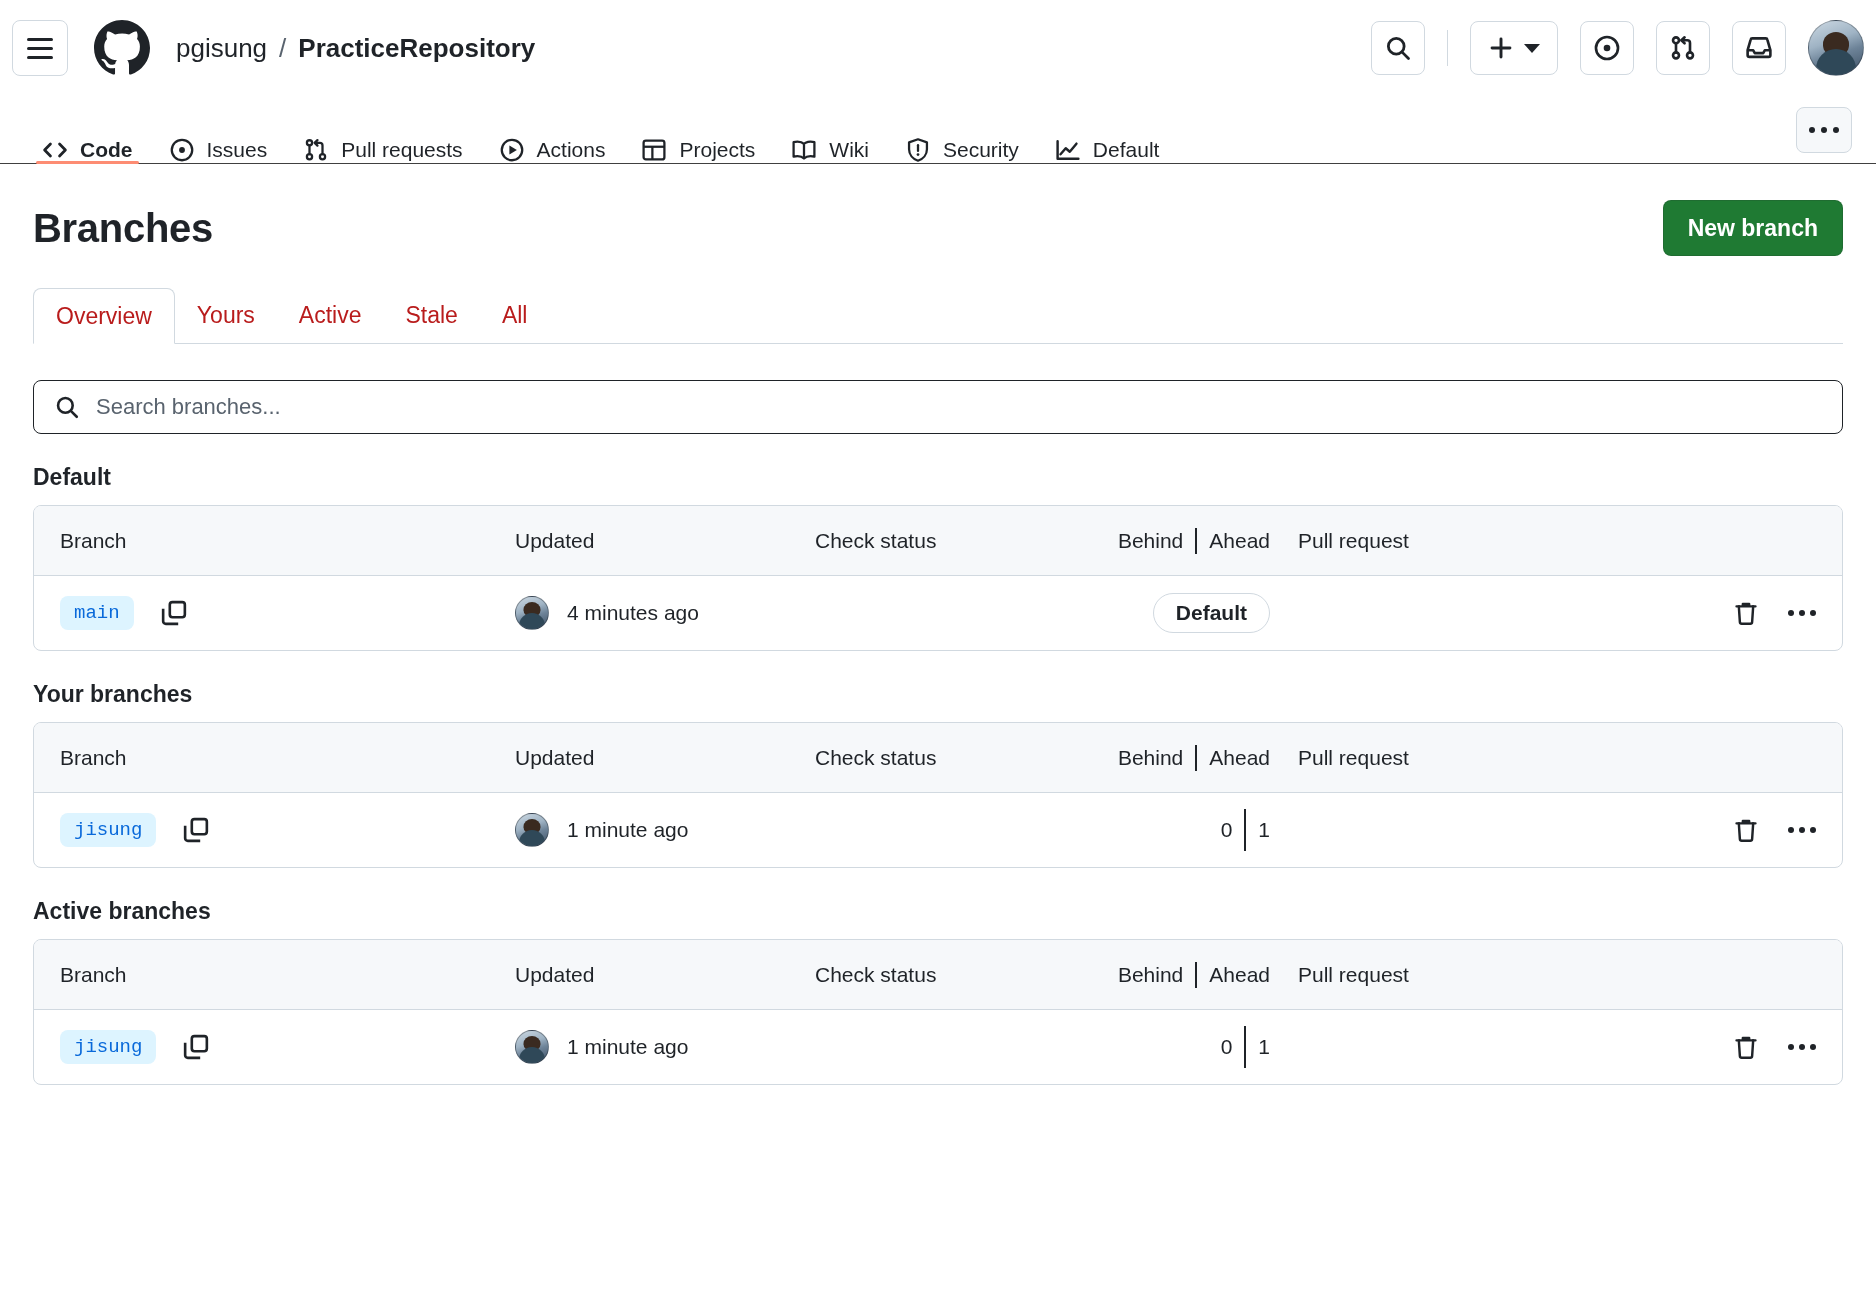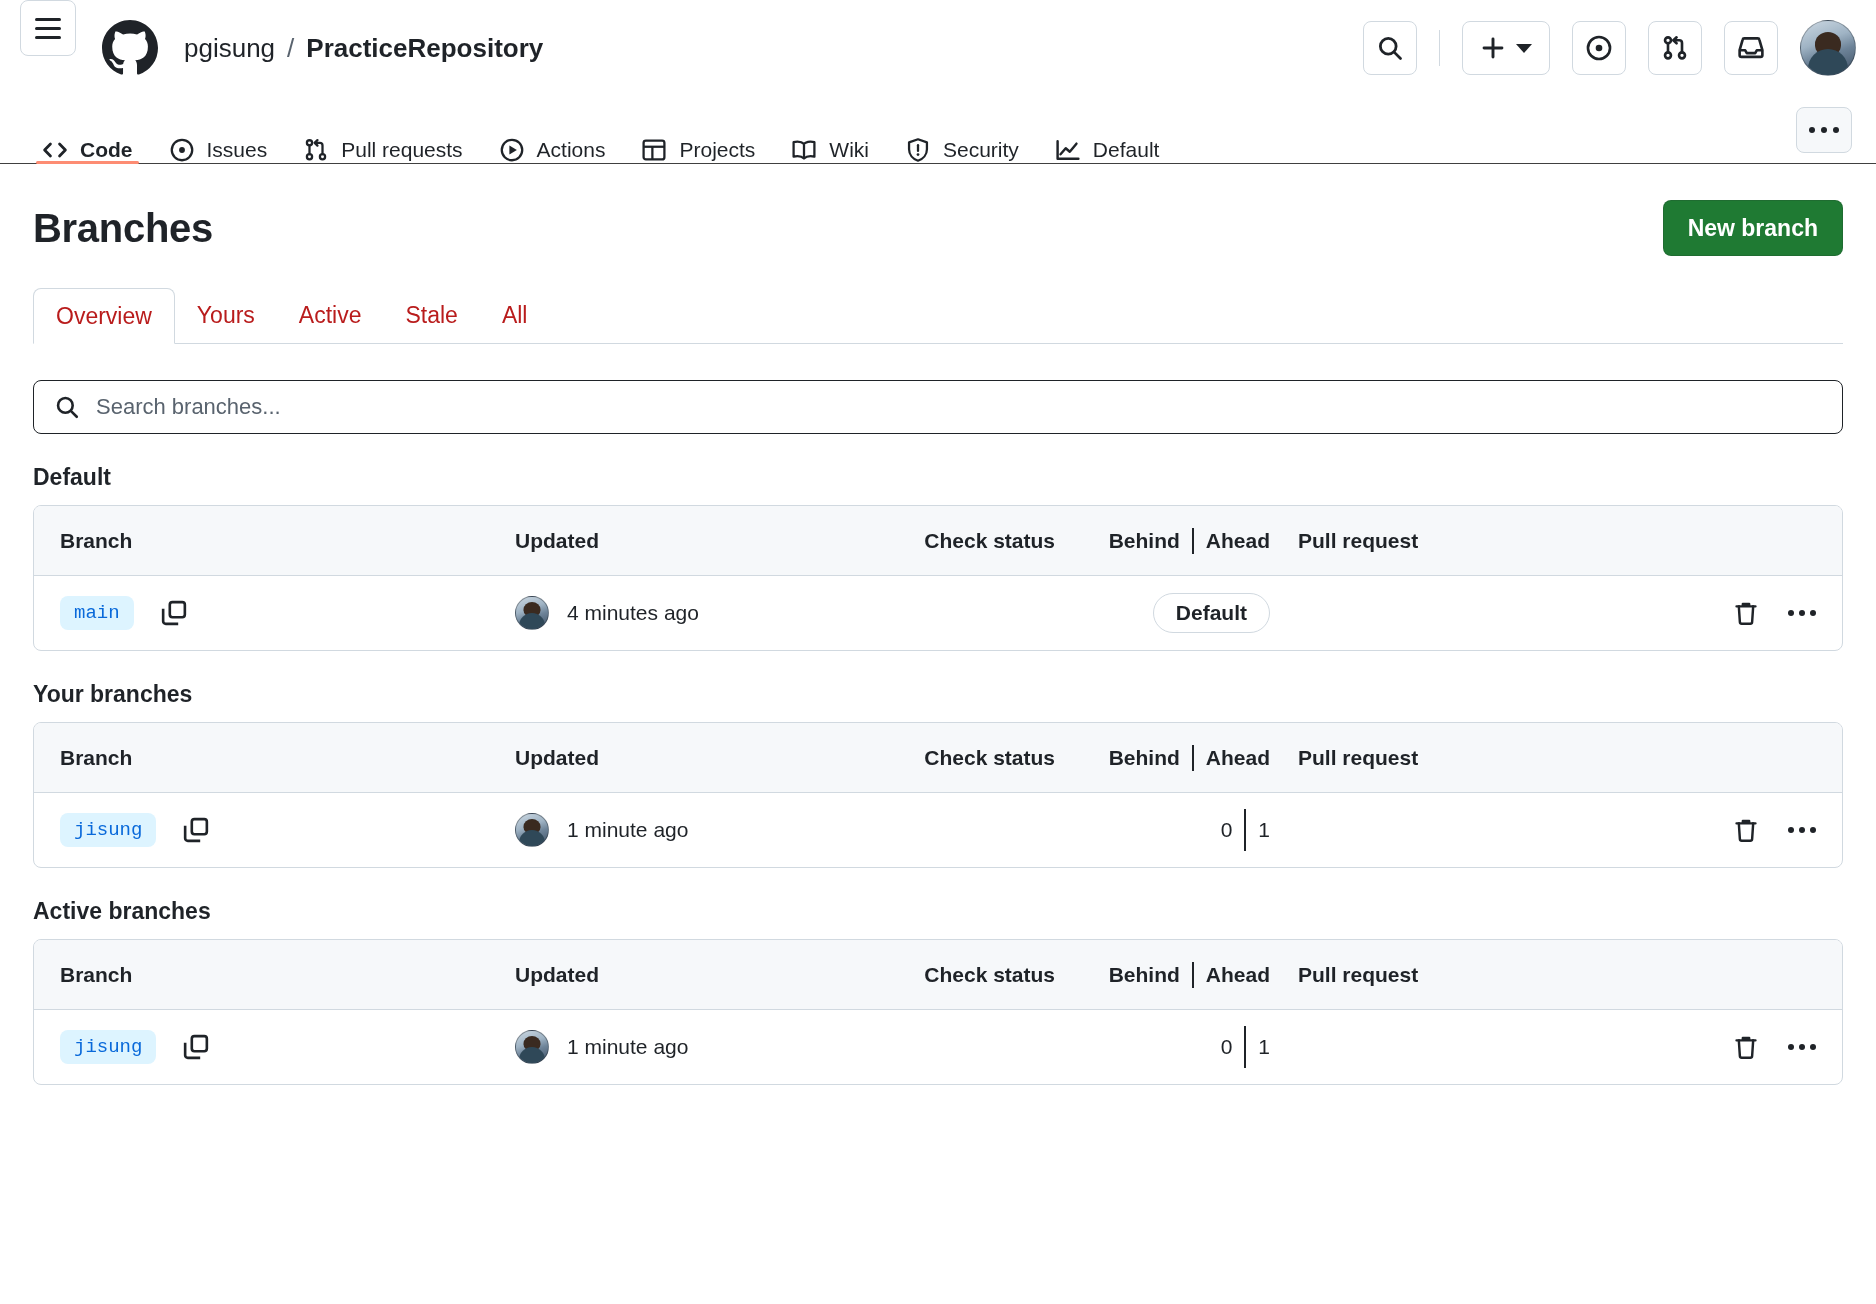--- a/index.html
+++ b/index.html
@@ -7,22 +7,22 @@
     width: 1876px; height: 1304px;
     background: #ffffff;
     font-family: "Liberation Sans", sans-serif;
     color: #1f2328;
     overflow: hidden;
   }
 
   
   .topbar {
     height: 96px;
-    display: flex; 
-    padding: 0 20px;
+    display: flex; align-items: center;
+    padding: 0 12px;
     gap: 0;
   }
   .hamburger {
     width: 56px; height: 56px;
     border: 1px solid #d1d9e0; border-radius: 8px;
     background: #fff;
     display: flex; flex-direction: column; align-items: center; justify-content: center; gap: 6px;
     cursor: pointer; flex: none;
   }
   .hamburger span { display:block; width: 26px; height: 3px; background: #1f2328; border-radius: 2px; }
@@ -167,27 +167,27 @@
     overflow: hidden; background:#fff;
   }
   .row {
     display:flex; align-items:center;
     height: 70px;
     padding: 0 26px;
   }
   .row.header {
     background:#f6f8fa;
     border-bottom: 1px solid #d1d9e0;
-    font-weight: bold; font-size: 21px;
+    font-weight: normal; font-size: 21px;
   }
   .row.body { height: 74px; font-size: 21px; }
 
   .c-branch { width: 455px; display:flex; align-items:center; gap: 26px; }
   .c-updated { width: 300px; display:flex; align-items:center; gap: 18px; }
-  .c-check { width: 240px; text-align: right; }
+  .c-check { width: 240px; }
   .c-ba { width: 215px; display:flex; align-items:center; justify-content:flex-end; }
   .c-pr { flex:1; }
   .c-actions { width: 130px; display:flex; align-items:center; justify-content:flex-end; gap: 28px; }
 
   .ba-head { display:flex; align-items:center; gap: 12px; }
   .ba-head .bar { width:2px; height: 26px; background:#1f2328; }
   .ba-val { display:flex; align-items:center; }
   .ba-val .num { font-size: 21px; color:#1f2328; }
   .ba-val .bar { width:2px; height: 42px; background:#1f2328; margin: 0 12px; }
 

